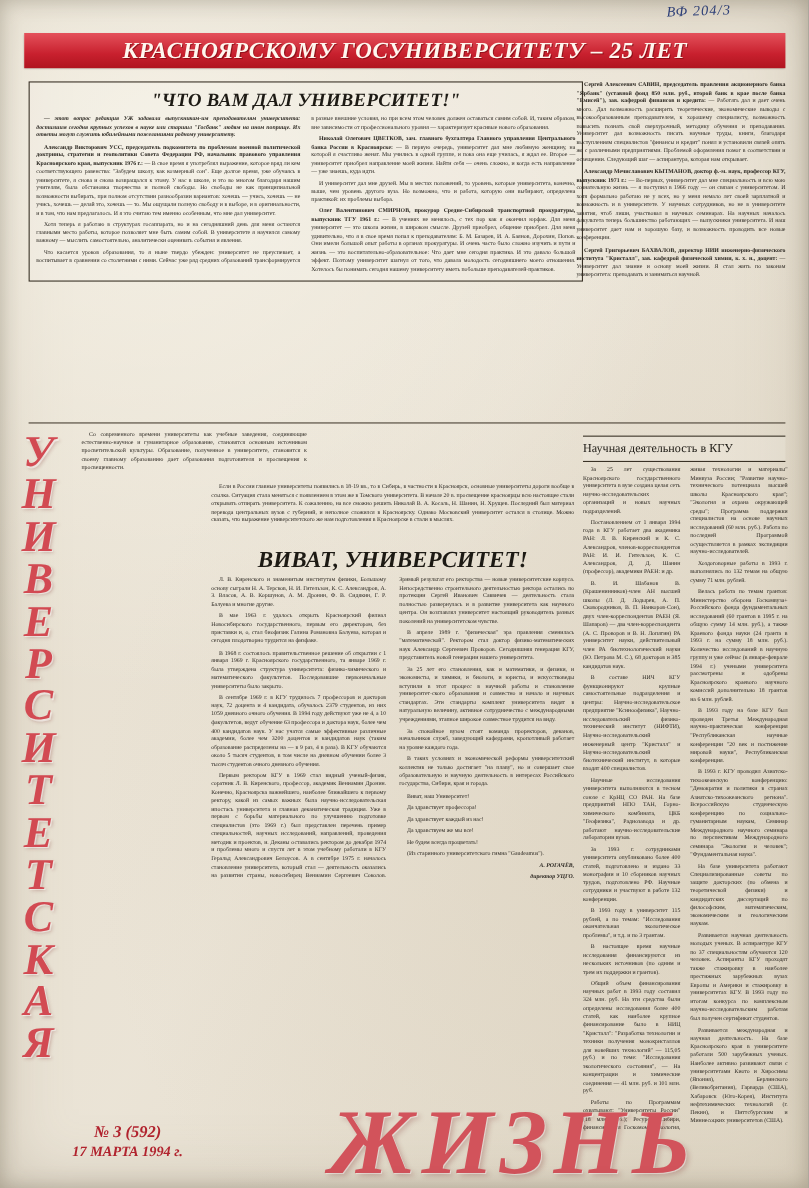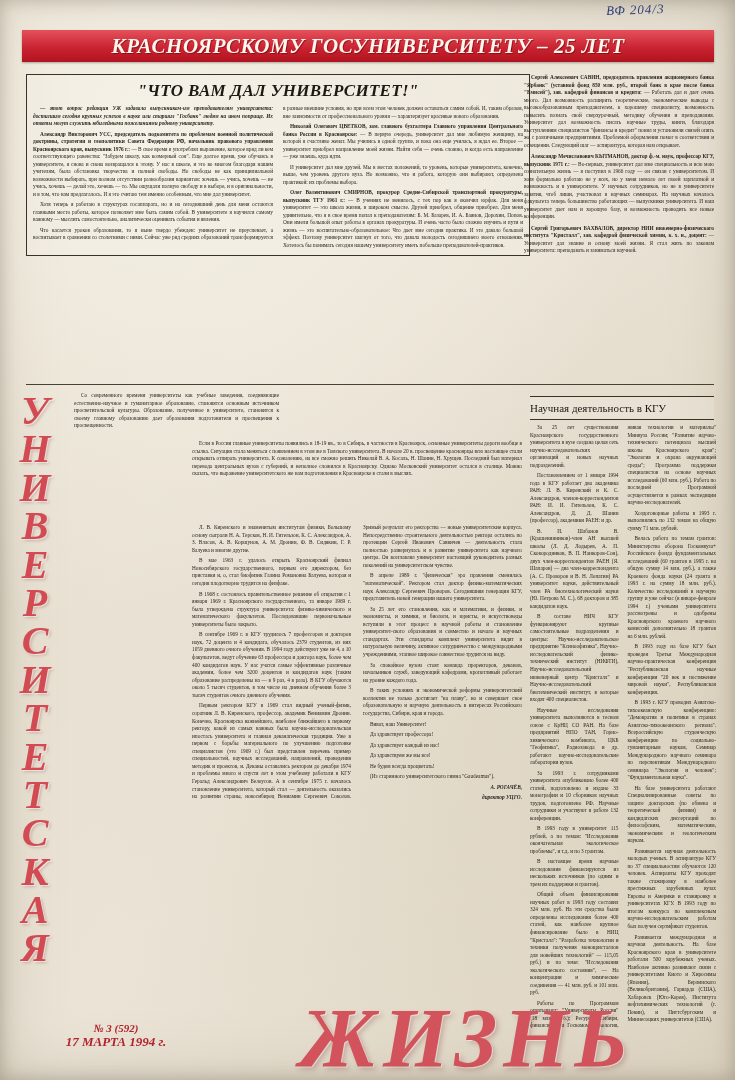--- a/index.html
+++ b/index.html
@@ -65,21 +65,21 @@
     text-shadow:1px 1px 0 rgba(255,255,255,.45), 3px 3px 5px rgba(120,40,40,.25);
     pointer-events:none;
   }
 
   
   .issue{
     position:absolute;left:36px;top:1022px;width:160px;
     text-align:center;color:#b1232e;font-weight:bold;font-style:italic;
     font-family:"Liberation Serif",serif;
   }
-  .issue .num{font-size:11px;}
+  .issue .num{font-size:15px;}
   .issue .date{font-size:13px;margin-top:0;}
 
   
   .lead-box{
     position:absolute;left:26px;top:74px;width:490px;
     border:1px solid #3a3226;padding:4px 6px 6px 6px;
     background:rgba(255,255,255,.12);
   }
   .lead-title{
     text-align:center;font-weight:bold;font-style:italic;font-size:17px;
@@ -177,20 +177,21 @@
   <div class="hr-thin" style="left:26px;top:384px;width:688px;"></div>
 
   <div class="article-a">
     <p>Со современного времени университеты как учебные заведения, соединяющие естественно-научное и гуманитарное образование, становятся основным источником просветительской культуры. Образование, полученное в университете, становится к своему главному образованию дает образования подготовителя и просвещения к просвещенности.</p>
   </div>
 
   <div class="article-b" style="top:440px;width:330px;left:192px;">
     <p>Если в России главные университеты появились в 18-19 вв., то в Сибирь, в частности в Красноярск, основные университеты дороги вообще в ссылка. Ситуация стала меняться с появлением в этом же в Томского университета. В начале 20 в. просвещение красноярцы всю настоящее стали открывать отпирать университета. К сожалению, на все сможно решить Николай В. А. Косаль, Н. Шанин, Н. Хрущев. Последний был материал перевода центральных вузов с губерний, и неполное сложился в Красноярску. Однако Московский университет остался в столице. Можно сказать, что выражение университетского же нам подготовления в Красноярске в стали в мыслях.</p>
   </div>
 
+  <div class="vivat">ВИВАТ, УНИВЕРСИТЕТ!</div>
 
   <div class="article-c">
     <p>Л. В. Киренского и знаменитым институтам физики, Большому основу сыграли Н. А. Терсков, Н. И. Гительзон, К. С. Александров, А. З. Власов, А. В. Коршунов, А. М. Дронин, Ф. В. Сидякин, Г. Р. Балуева и многие другие.</p>
     <p>В мае 1963 г. удалось открыть Красноярский филиал Новосибирского государственного, первым его директором, без приставки и, о, стал биофизик Галина Романовна Балуева, которая и сегодня плодотворно трудится на физфаке.</p>
     <p>В 1968 г. состоялось правительственное решение об открытии с 1 января 1969 г. Красноярского государственного, та январе 1969 г. была утверждена структура университета: физико-химического и математического факультетов. Последовавшие первоначальные университеты было закрыто.</p>
     <p>В сентябре 1969 г. в КГУ трудилось 7 профессоров и докторов наук, 72 доцента и 4 кандидата, обучалось 2379 студентов, из них 1059 дневного очного обучения. В 1994 году действуют уже не 4, а 10 факультетов, ведут обучение 63 профессора и доктора наук, более чем 400 кандидатов наук. У нас учатся самые эффективные различные академии, более чем 3200 доцентов и кандидатов наук (таким образование распределены на — в 9 раз, 4 в раза). В КГУ обучаются около 5 тысяч студентов, в том числе на дневном обучении более 3 тысяч студентов очного дневного обучения.</p>
     <p>Первым ректором КГУ в 1969 стал видный ученый-физик, соратник Л. В. Киренского, профессор, академик Вениамин Дронин. Конечно, Красноярска важнейшего, наиболее ближайшего к первому ректору, какой из самых важных была научно-исследовательская ипостась университета и главная деканатическая традиция. Уже в первом с борьбы материального по улучшению подготовке специалистов (это 1969 г.) был представлен перечень пример специальностей, научных исследований, направлений, проведения методик и проектов, и. Деканы оставались ректором до декабря 1974 и проблемы много и спустя лет в этом учебному работали в КГУ Геральд Александрович Белоусов. А в сентябре 1975 г. началось становление университета, который стал — деятельность оказались на развитии страны, новосибирец Вениамин Сергеевич Соколов. Зримый результат его ректорства — новые университетские корпуса. Непосредственно строительного деятельностью ректора остались по протекции Сергей Иванович Саввичев — деятельность стала полностью развернулась и в развитие университета как научного центра. Он возглавлял университет настоящий руководитель разных поколений на университетском чувстве.</p>
     <p>В апреле 1989 г. "физическая" эра правления сменилась "математической". Ректором стал доктор физико-математических наук Александр Сергеевич Проворов. Сегодняшняя генерация КГУ, представитель новой генерации нашего университета.</p>
     <p>За 25 лет его становления, как и математики, и физики, и экономисты, и химики, и биологи, и юристы, и искусствоведы вступили в этот процесс в научной работы и становление университет-ского образования и совместно и начало и научных стандартах. Эти стандарты комплект университета видят в натуральную величину, активное сотрудничество с международными учреждениями, этапное широкое совместное трудится на виду.</p>
     <p>За спокойное вузом стоят команда проректоров, деканов, начальников служб, заведующий кафедрами, кропотливый работает на уровне каждого года.</p>

